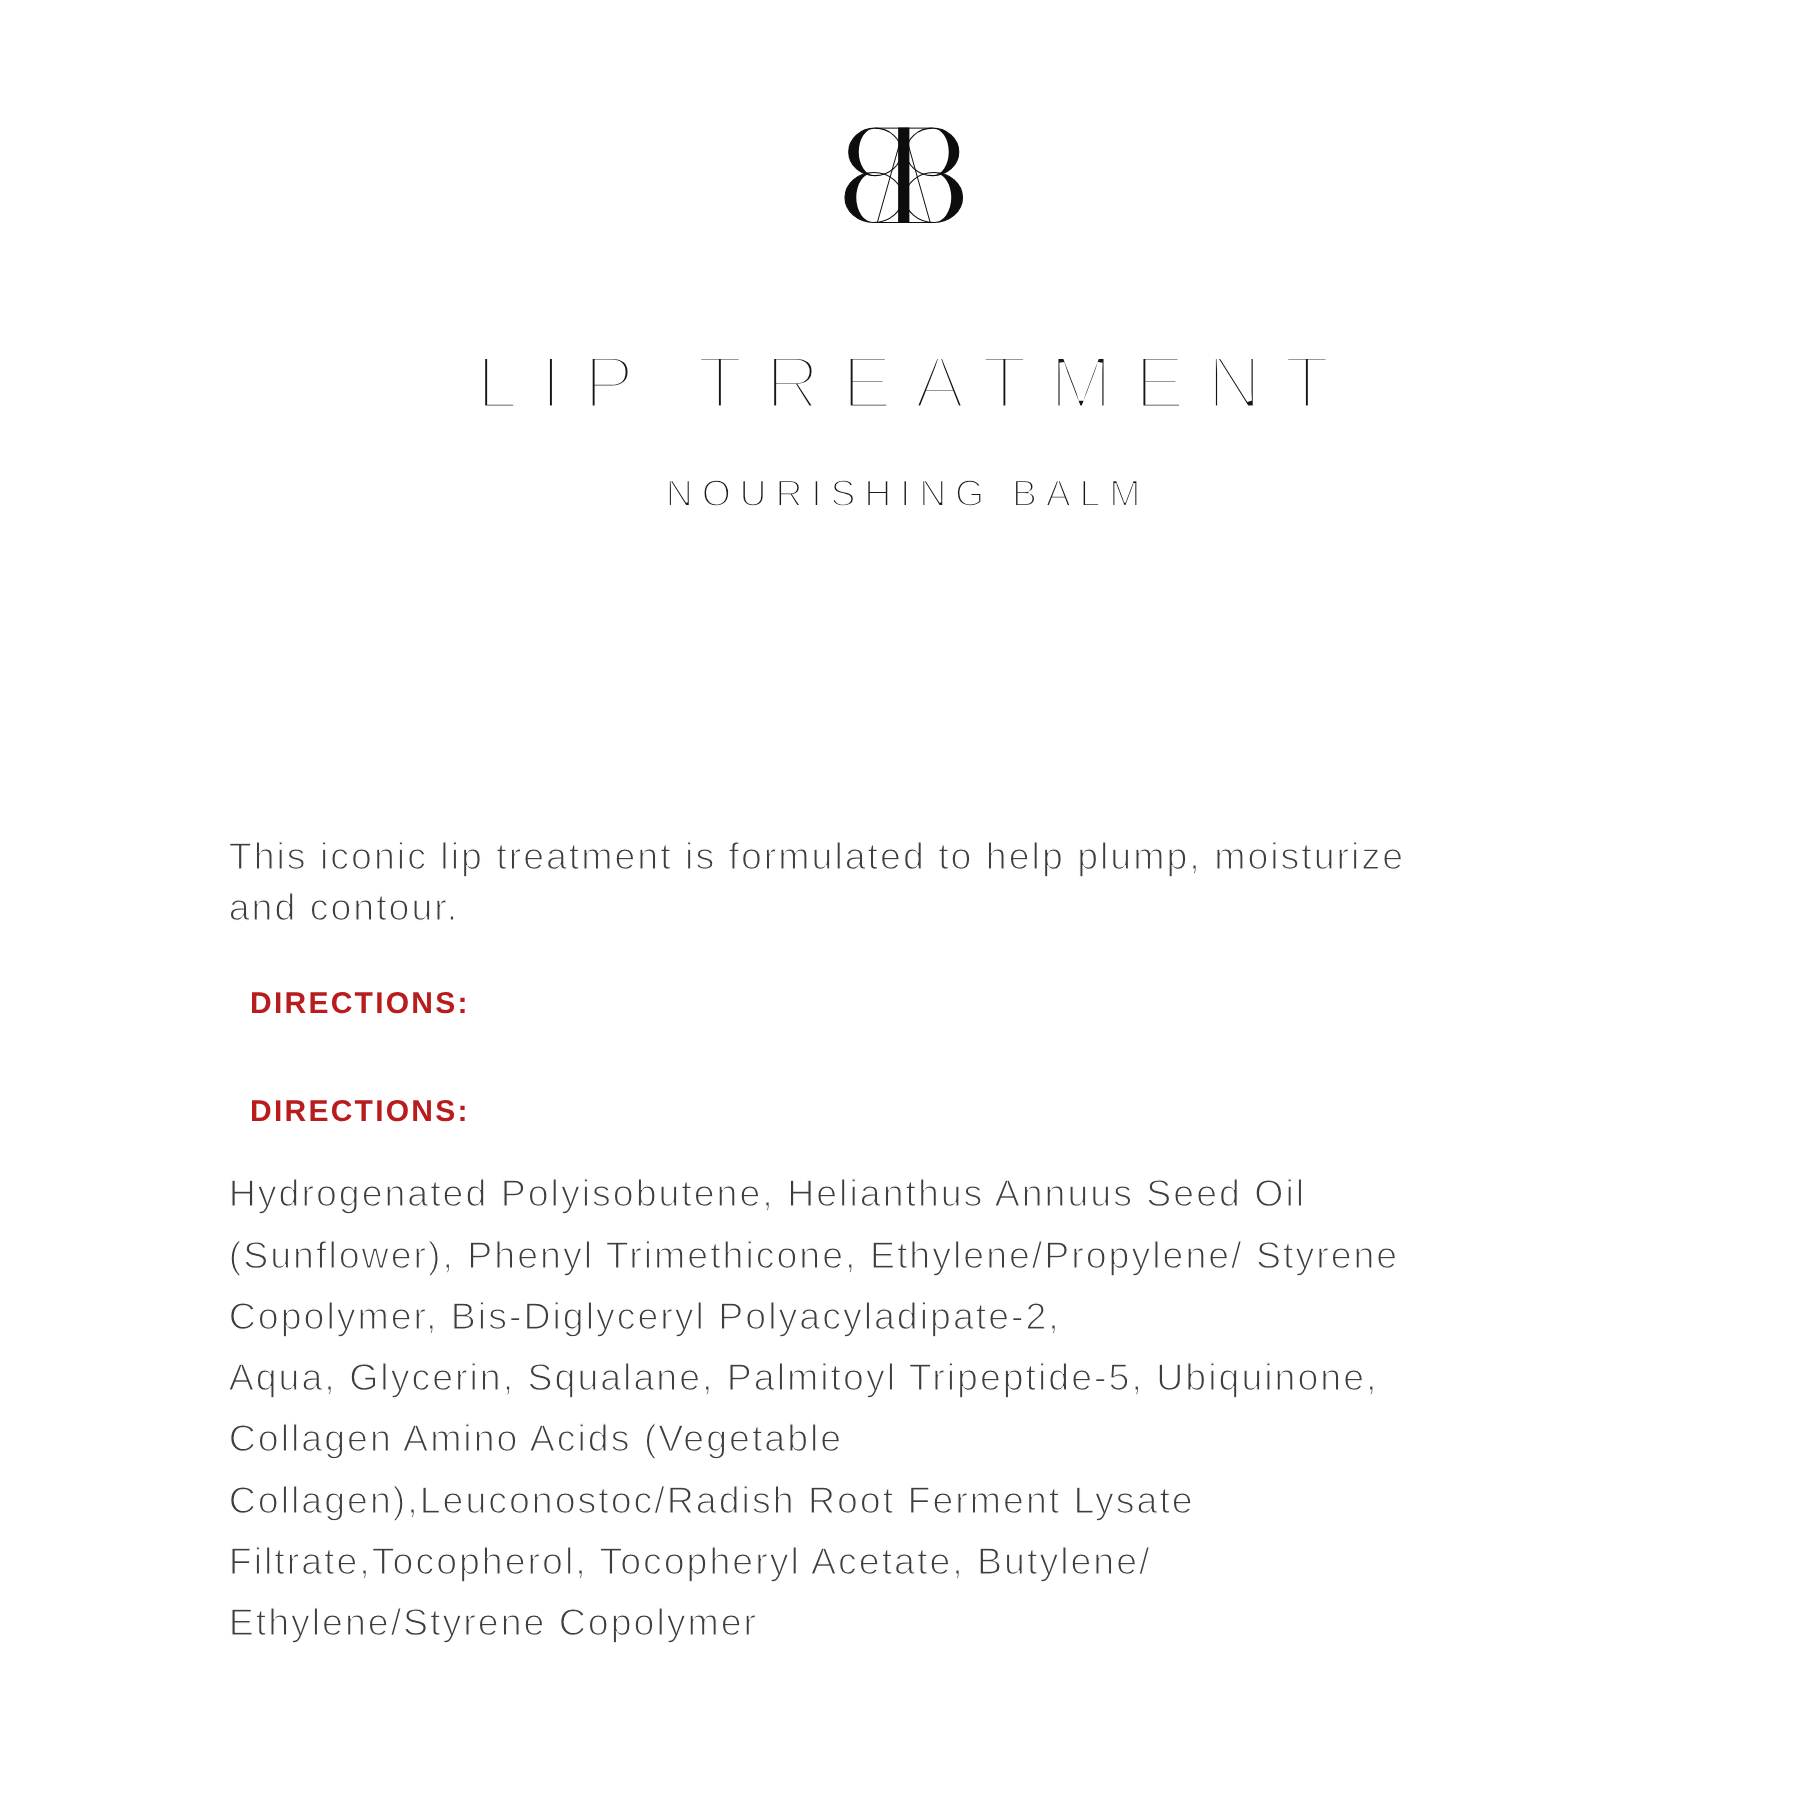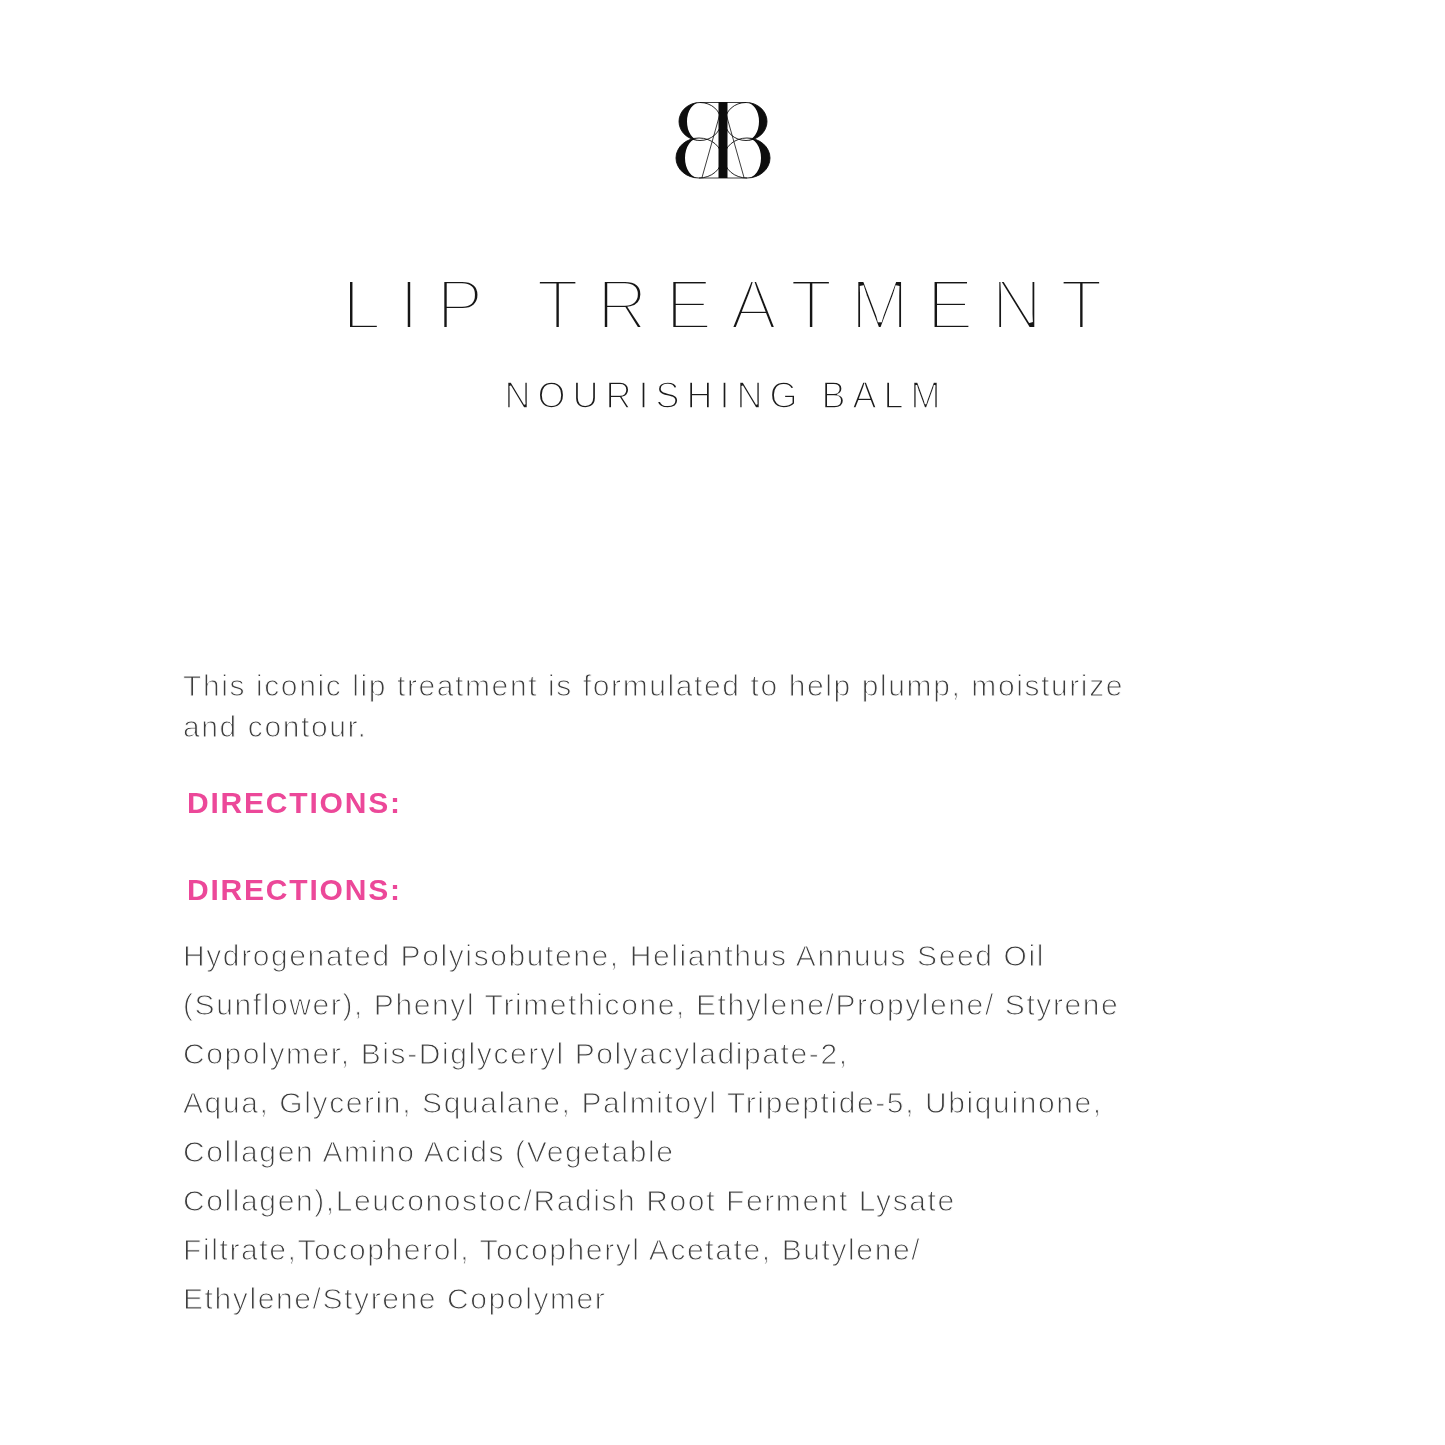--- a/index.html
+++ b/index.html
@@ -24,32 +24,32 @@
     text-align: center;
   }
   .logo {
     display: block;
     margin: 100px auto 0 auto;
     width: 102px;
     height: 80px;
   }
   .product-title {
     margin: 78px 0 0 0;
-    font-size: 70px;
+    font-size: 60px;
     line-height: 95px;
     font-weight: 300;
     letter-spacing: 18px;
     padding-left: 18px; 
     color: #161616;
     -webkit-text-stroke: 4px #ffffff;
     white-space: nowrap;
   }
   .product-subtitle {
     margin: 24px 0 0 0;
-    font-size: 36px;
+    font-size: 30px;
     line-height: 38px;
     font-weight: 300;
     letter-spacing: 7px;
     padding-left: 7px;
     color: #1c1c1c;
     -webkit-text-stroke: 1.6px #ffffff;
     white-space: nowrap;
   }
   .content {
     position: absolute;
@@ -61,26 +61,26 @@
     letter-spacing: 1.6px;
     font-weight: 400;
   }
   .body-text {
     margin: 0;
     line-height: 41px;
     white-space: pre-line;
     -webkit-text-stroke: 1px #ffffff;
   }
   .section-heading {
-    margin: 4px;
-    font-size: 30px;
+    margin: 17px;
+    font-size: 24px;
     line-height: 40px;
     font-weight: 700;
     letter-spacing: 1.8px;
-    color: #ec4899;
+    color: #b91c1c;
   }
   .directions-heading { margin-top: 36px; }
   .directions-text {
     margin: 3px 0 0 0;
     line-height: 40px;
     -webkit-text-stroke: 1px #ffffff;
   }
   .ingredients-heading { margin-top: 47px; }
   .ingredients-text {
     margin: 21px 0 0 0;

